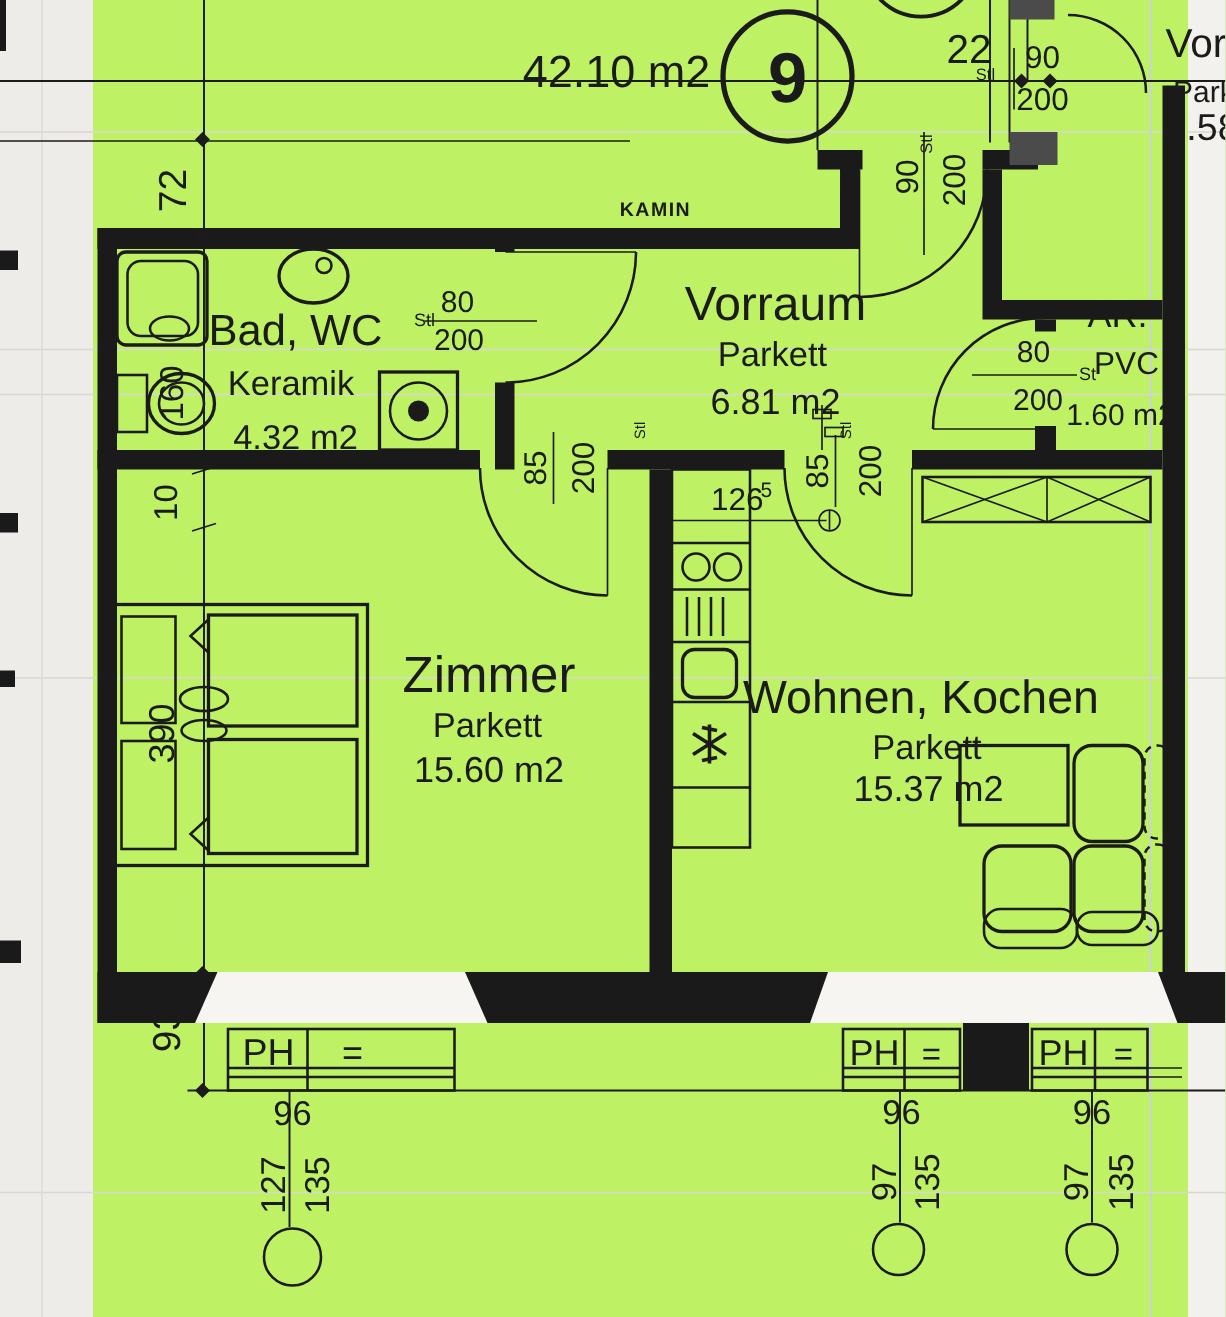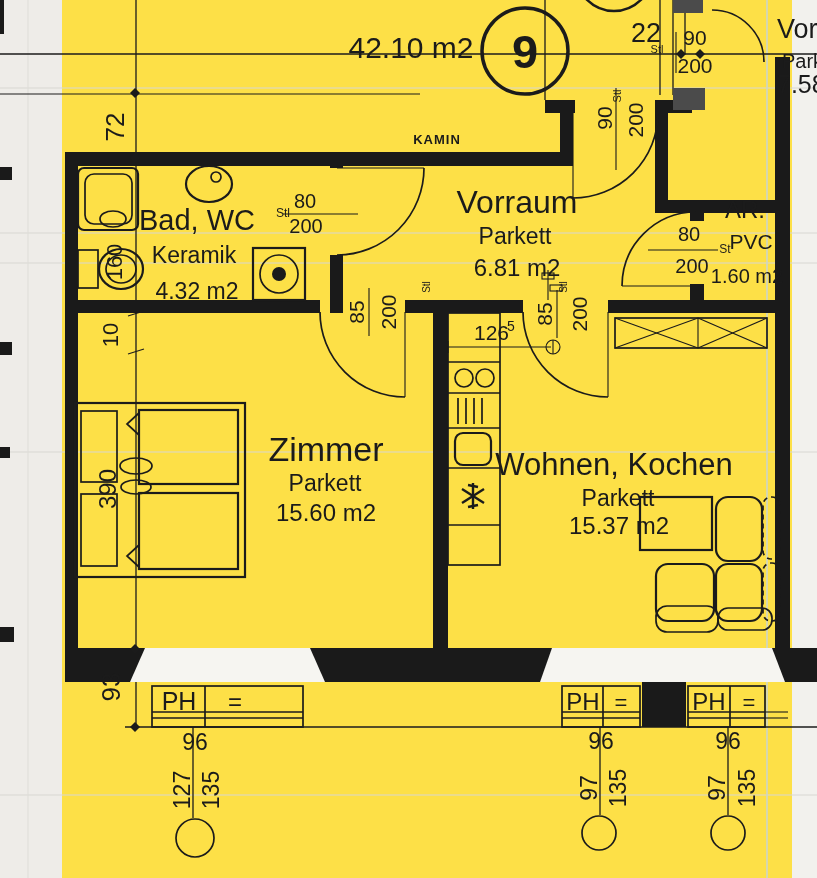--- a/index.html
+++ b/index.html
@@ -1,16 +1,16 @@
 <!DOCTYPE html>
 <html><head>
 <meta charset="utf-8">
 <style>
   html,body{margin:0;padding:0;background:#e8e7e3;}
-  .stage{position:relative;width:817px;height:878px;overflow:hidden;background:#fde047;}
+  .stage{position:relative;width:817px;height:878px;overflow:hidden;background:#bef264;}
   svg{display:block;position:absolute;left:0;top:0;}
   text{font-family:"Liberation Sans",sans-serif;fill:#1b1b1b;}
   .ln{stroke:#1b1b1b;stroke-width:1.3;fill:none;}
   .thin{stroke:#1b1b1b;stroke-width:1.1;fill:none;}
   .wall{fill:#1a1a1a;stroke:none;}
   .jamb{fill:#4b4b4b;stroke:none;}
   .cut{fill:#f6f5f1;stroke:none;}
   .fx{fill:none;stroke:#1b1b1b;stroke-width:2.2;}
   .fx2{fill:none;stroke:#1b1b1b;stroke-width:1.7;}
   .arc{fill:none;stroke:#1b1b1b;stroke-width:1.7;}

